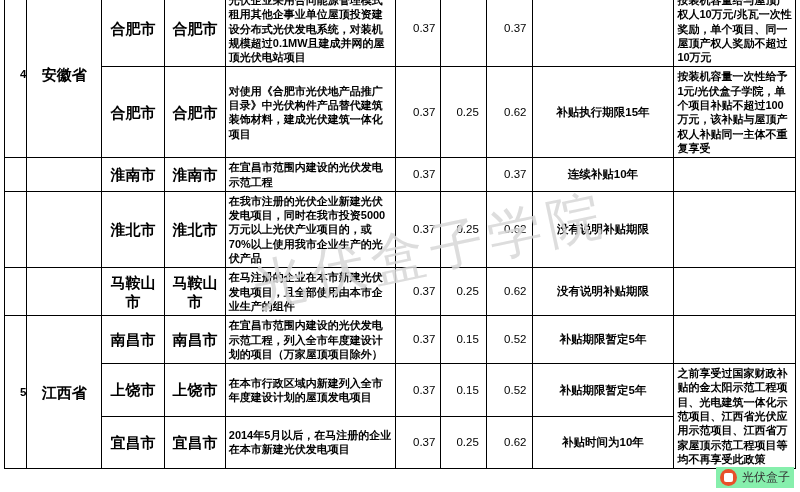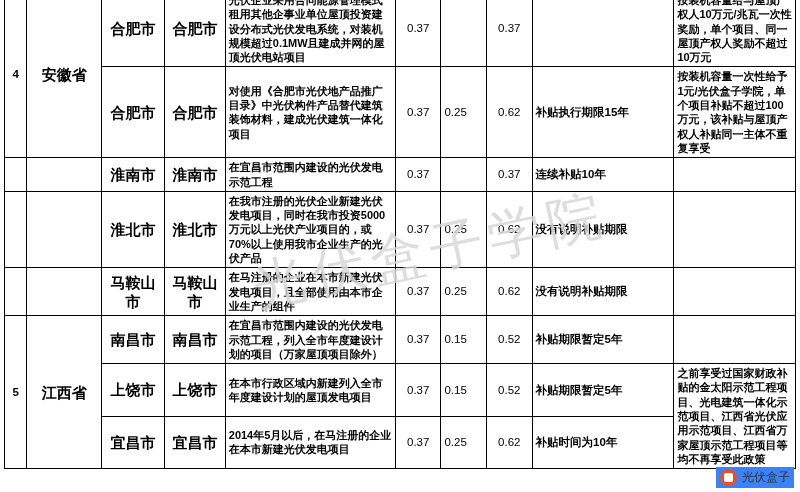--- a/index.html
+++ b/index.html
@@ -37,21 +37,21 @@
     padding: 2px 3px;
   }
   .c-num      { width: 22px;  text-align: center; }
   .c-prov     { width: 74px;  text-align: center; }
   .c-city     { width: 62px;  text-align: center; }
   .c-city2    { width: 60px;  text-align: center; }
   .c-desc     { width: 168px; text-align: left; }
   .c-n1       { width: 45px;  text-align: center; }
   .c-n2       { width: 45px;  text-align: left; }
   .c-n3       { width: 45px;  text-align: center; }
-  .c-term     { width: 140px; text-align: left; }
+  .c-term     { width: 140px; text-align: center; }
   .c-note     { width: 120px; text-align: left; }
   .bold { font-weight: bold; }
   .desc-text {
     display: block;
     text-align: left;
     white-space: pre-wrap;
     font-weight: bold;
     font-size: 11px;
     line-height: 1.3;
   }
@@ -66,20 +66,21 @@
   .term-text {
     font-weight: bold;
     font-size: 11.5px;
   }
   .city-text {
     font-weight: bold;
     font-size: 15px;
   }
   .num-text {
     font-size: 11.5px;
+    margin-left: 12px;
   }
   
   .watermark {
     position: absolute;
     left: 250px;
     top: 215px;
     font-size: 54px;
     color: #d8d8d8;
     font-family: "Liberation Serif", serif;
     transform: rotate(-12deg);
@@ -90,21 +91,21 @@
     opacity: 0.85;
   }
   
   .logo-badge {
     position: absolute;
     right: 6px;
     bottom: 4px;
     display: flex;
     align-items: center;
     gap: 5px;
-    background: #3b82f6;
+    background: #86efac;
     padding: 2px 4px;
     z-index: 10;
   }
   .logo-mark {
     width: 17px;
     height: 17px;
     border-radius: 50%;
     background: #e8502a;
     position: relative;
     display: inline-block;

